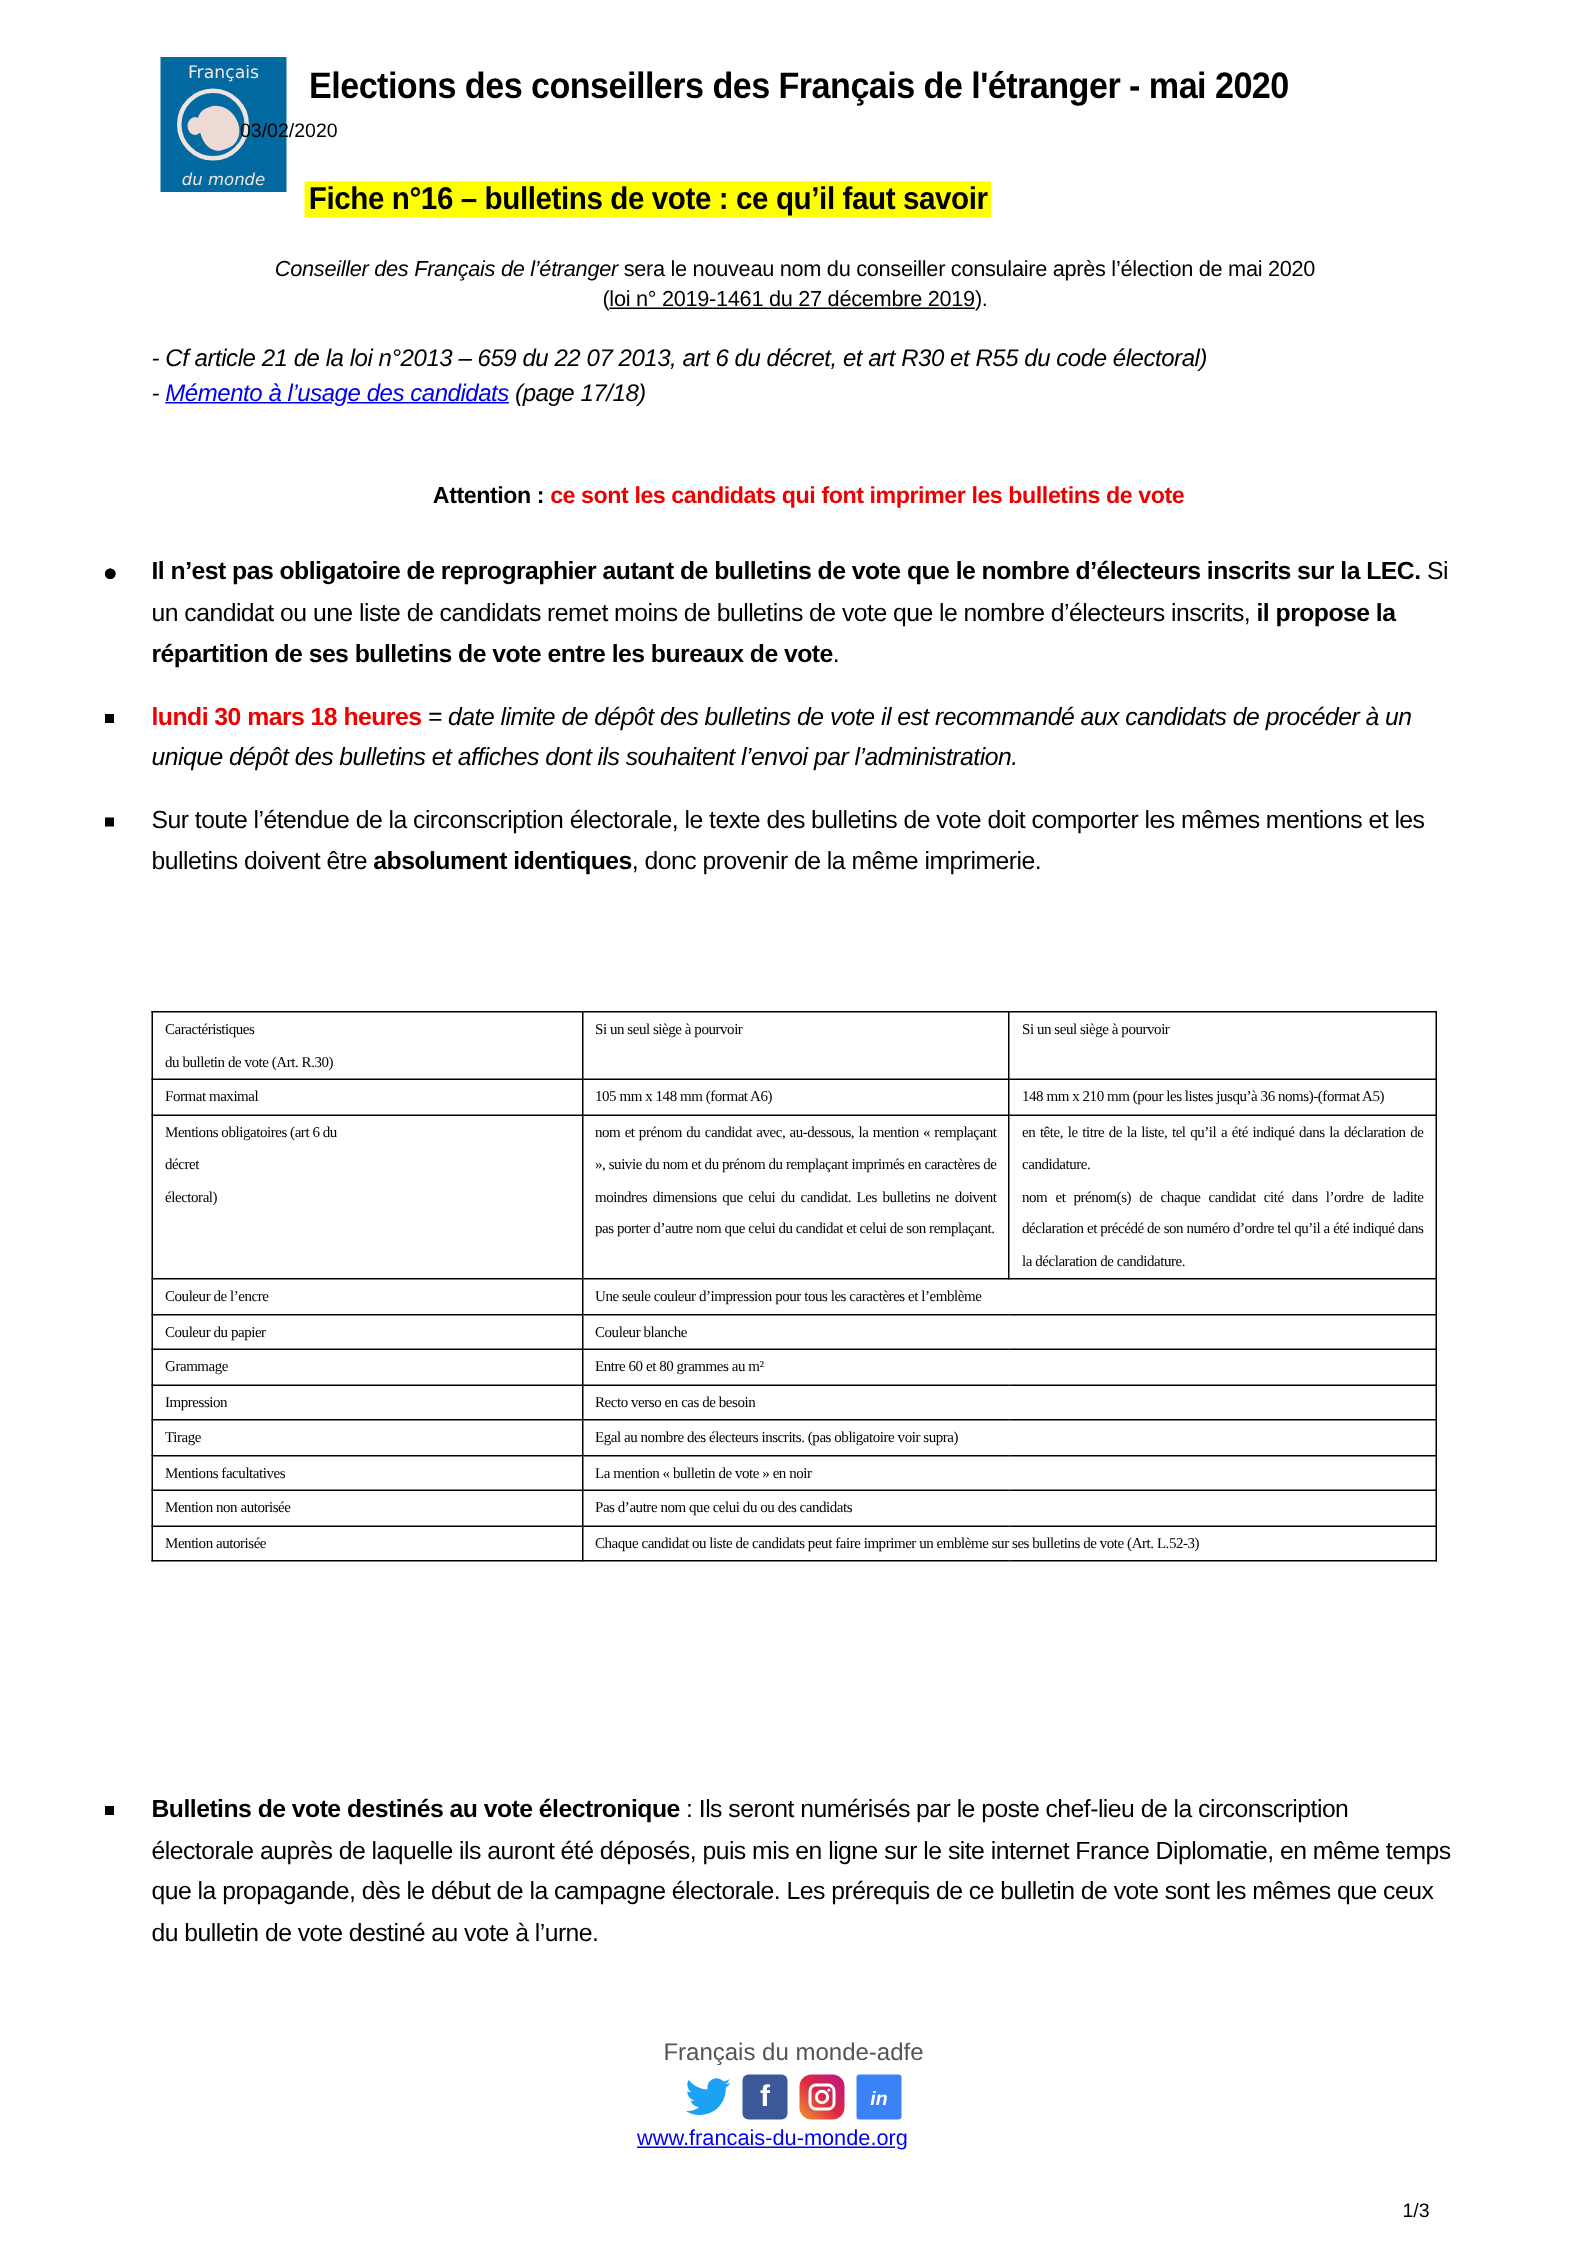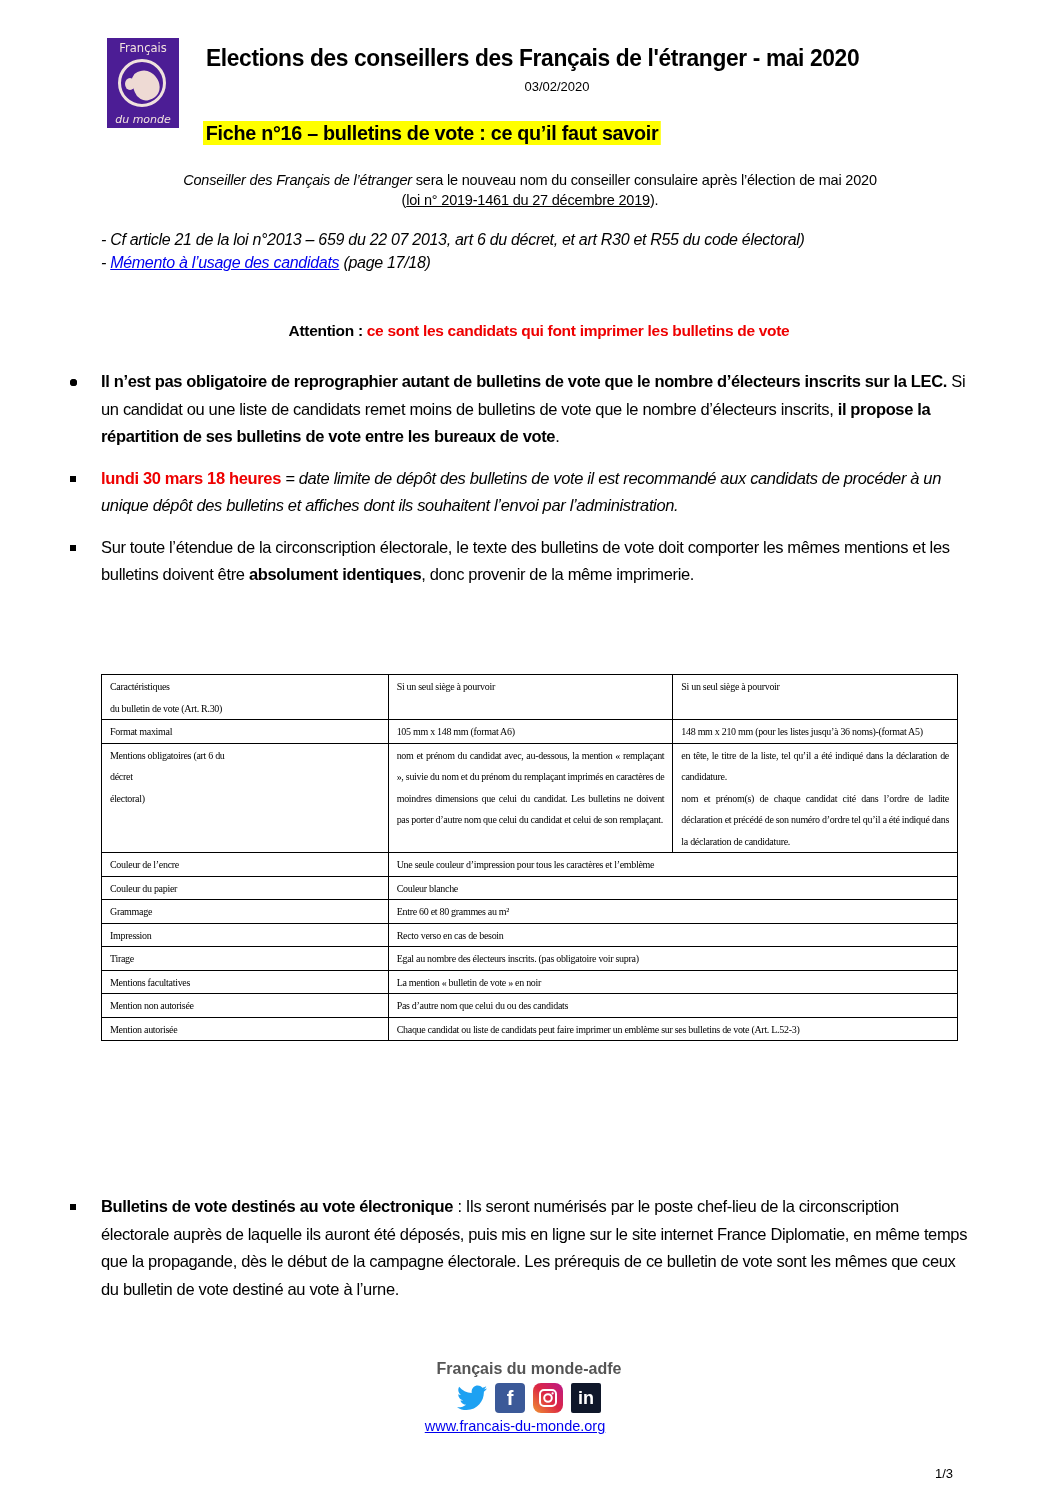--- a/index.html
+++ b/index.html
@@ -1,30 +1,30 @@
 <!DOCTYPE html>
 <html><head>
   <meta charset="utf-8">
   <style>
     * { box-sizing: border-box; margin: 0; padding: 0; }
     html, body { width: 1058px; height: 1497px; background: #ffffff; }
     body { position: relative; font-family: "Liberation Sans", sans-serif; color: #000; overflow: hidden; }
     .abs { position: absolute; }
 
     
-    .logo { left: 107px; top: 38px; width: 72px; height: 90px; background: #4c1d95; color: #f3e3df; text-align: center; font-family: "DejaVu Sans", sans-serif; }
+    .logo { left: 107px; top: 38px; width: 84px; height: 90px; background: #0369a1; color: #f3e3df; text-align: center; font-family: "DejaVu Sans", sans-serif; }
     .logo .t1 { position: absolute; top: 3px; left: 0; width: 100%; font-size: 11.5px; }
     .logo .t2 { position: absolute; bottom: 2px; left: 0; width: 100%; font-size: 11px; font-style: italic; }
     .logo .globe { position: absolute; left: 11px; top: 21px; width: 48px; height: 48px; border-radius: 50%; border: 3px solid #f0e2dd; overflow: hidden; }
     .logo .globe .land { position: absolute; left: 12px; top: 8px; width: 26px; height: 30px; background: #eedad4; border-radius: 40% 60% 50% 45%; transform: rotate(-20deg); }
     .logo .globe .land2 { position: absolute; left: 4px; top: 16px; width: 10px; height: 12px; background: #eedad4; border-radius: 50%; }
 
     
     .title { left: 206px; top: 44px; font-family: "Liberation Sans Narrow", "Liberation Sans", sans-serif; font-size: 24.5px; font-weight: bold; letter-spacing: -0.4px; transform: scaleX(0.93); transform-origin: left top; white-space: nowrap; }
-    .date { left: 0; width: 954px; top: 79px; text-align: center; font-size: 13px; padding-left: 160px; }
+    .date { left: 0; width: 954px; top: 79px; text-align: left; font-size: 13px; padding-left: 160px; }
     .fiche { left: 203px; top: 121px; background: #ffff00; font-size: 21px; font-weight: bold; padding: 0 3px; letter-spacing: -0.3px; transform: scaleX(0.94); transform-origin: left top; white-space: nowrap; }
 
     .intro { left: 110px; width: 840px; top: 170px; text-align: center; font-size: 14.5px; line-height: 20px; letter-spacing: -0.2px; }
     .intro i { font-style: italic; }
     .intro u { text-decoration: underline; }
 
     .refs { left: 101px; top: 228px; font-size: 16px; line-height: 23px; font-style: italic; letter-spacing: -0.3px; white-space: nowrap; }
     .refs a { color: #0000ee; text-decoration: underline; }
 
     .attention { left: 0; width: 1058px; top: 322px; text-align: center; font-size: 15.5px; font-weight: bold; letter-spacing: -0.3px; padding-left: 20px; }
@@ -43,27 +43,27 @@
     .tbl { left: 101px; top: 674px; width: 857px; border-collapse: collapse; font-size: 10px; line-height: 21.5px; letter-spacing: -0.3px; font-family: Liberation Serif, serif; }
     .tbl td { border: 1.5px solid #000; vertical-align: top; padding: 1px 8px 0 8px; }
     .tbl .c1 { width: 287px; }
     .tbl .c2 { width: 285px; }
     .tbl .c3 { width: 285px; }
     .tbl .just { text-align: justify; }
 
     .bottom-bullet { left: 70px; width: 900px; top: 1193px; font-size: 16.5px; line-height: 27.5px; letter-spacing: -0.35px; }
 
     
-    .footer-name { left: 0; width: 1058px; top: 1360px; text-align: center; font-size: 16px; font-weight: bold; color: #555555; }
+    .footer-name { left: 0; width: 1058px; top: 1360px; text-align: center; font-size: 16px; font-weight: normal; color: #555555; }
     .socials { left: 457px; top: 1383px; display: flex; gap: 8px; }
     .soc { width: 30px; height: 30px; display: flex; align-items: center; justify-content: center; color: #fff; font-weight: bold; font-size: 20px; border-radius: 4px; }
     .soc.tw { background: transparent; color: #1da1f2; font-size: 28px; }
     .soc.fb { background: #3b5998; }
     .soc.ig { background: linear-gradient(45deg, #f09433, #dc2743, #bc1888); border-radius: 8px; }
-    .soc.li { background: #0f172a; font-size: 18px; border-radius: 2px; }
+    .soc.li { background: #3b82f6; font-size: 13px; border-radius: 2px; font-style: italic; }
     .footer-url { left: 0; width: 1030px; top: 1418px; text-align: center; font-size: 14.5px; color: #0000ee; text-decoration: underline; }
     .pagenum { left: 935px; top: 1466px; font-size: 13px; }
   </style>
 </head>
 <body>
 
 <div class="abs logo">
   <span class="t1">Français</span>
   <div class="globe">
     <div class="land"></div>

